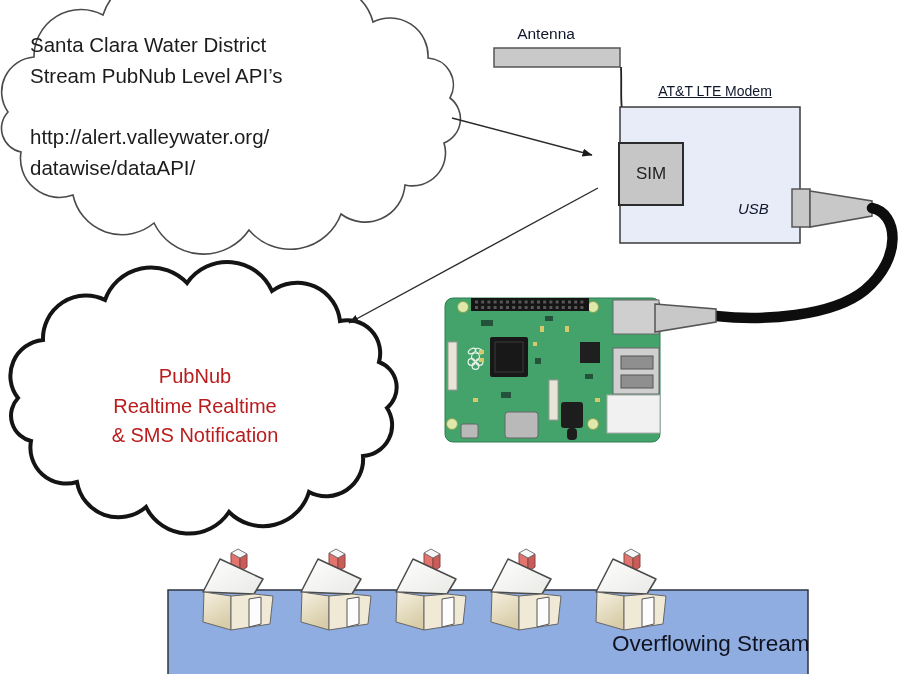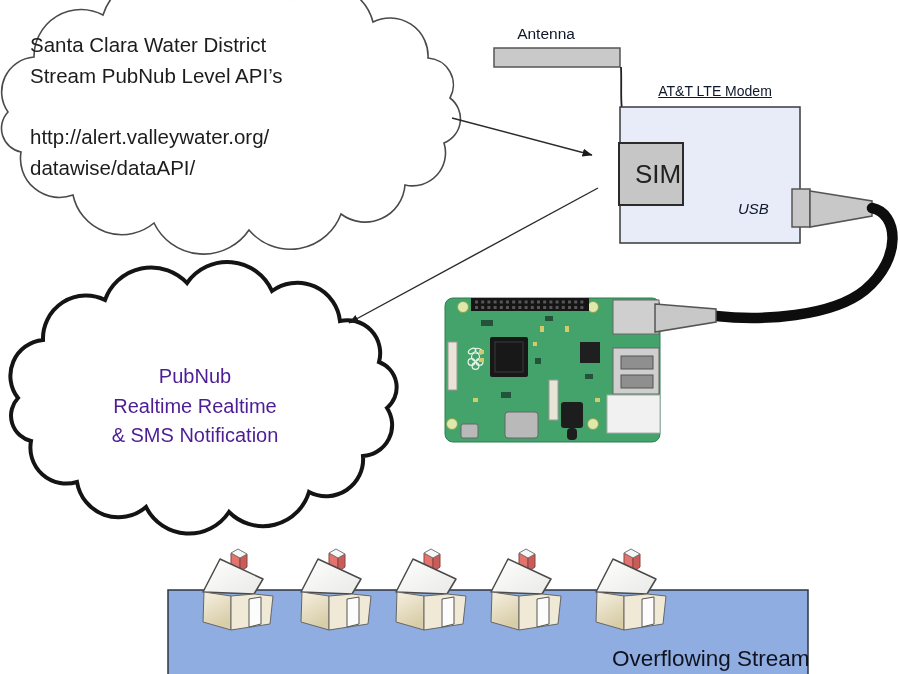--- a/index.html
+++ b/index.html
@@ -7,21 +7,21 @@
     width:900px;height:674px;position:relative;overflow:hidden;
     background:#ffffff;
     font-family:"Liberation Sans", sans-serif;
   }
   #scene{position:absolute;left:0;top:0;width:900px;height:674px;}
   .lbl{position:absolute;color:#0f172a;white-space:nowrap;}
   .center{text-align:center;}
   .cloud1-line{position:absolute;left:30px;width:400px;text-align:left;
     font-size:20.5px;color:#1c1c1c;}
   .pub-line{position:absolute;left:40px;width:310px;text-align:center;
-    font-size:20px;color:#4c1d95;}
+    font-size:20px;color:#b91c1c;}
 </style>
 </head>
 <body>
 
 <svg id="scene" viewBox="0 0 900 674" aria-hidden="true">
   <defs>
     <marker id="ah" markerWidth="11" markerHeight="9" refX="9.5" refY="4" orient="auto" markerUnits="userSpaceOnUse">
       <path d="M0,0 L10,4 L0,8 Z" fill="#1a1a1a"></path>
     </marker>
     <linearGradient id="wallGrad" x1="0" y1="0" x2="0.4" y2="1">
@@ -154,17 +154,17 @@
 <div class="cloud1-line" style="top:156px;">datawise/dataAPI/</div>
 
 <div class="pub-line" style="top:365px;">PubNub</div>
 <div class="pub-line" style="top:395px;">Realtime Realtime</div>
 <div class="pub-line" style="top:424px;">&amp; SMS Notification</div>
 
 <div class="lbl center" style="left:496px;top:25px;width:100px;font-size:15.5px;">Antenna</div>
 
 <div class="lbl center" style="left:625px;top:83px;width:180px;font-size:14px;text-decoration:underline;">AT&amp;T LTE Modem</div>
 
-<div class="lbl" style="left:619px;top:143px;width:64px;height:62px;display:flex;align-items:center;justify-content:center;font-size:26px;color:#222;padding-left:7px;">SIM</div>
+<div class="lbl" style="left:619px;top:143px;width:64px;height:62px;display:flex;align-items:center;justify-content:center;font-size:17px;color:#222;">SIM</div>
 
 <div class="lbl" style="left:738px;top:200px;font-size:15px;font-style:italic;">USB</div>
 
-<div class="lbl" style="left:612px;top:646px;font-size:22.5px;color:#10131f;">Overflowing Stream</div>
+<div class="lbl" style="left:612px;top:631px;font-size:22.5px;color:#10131f;">Overflowing Stream</div>
 
 </body></html>

